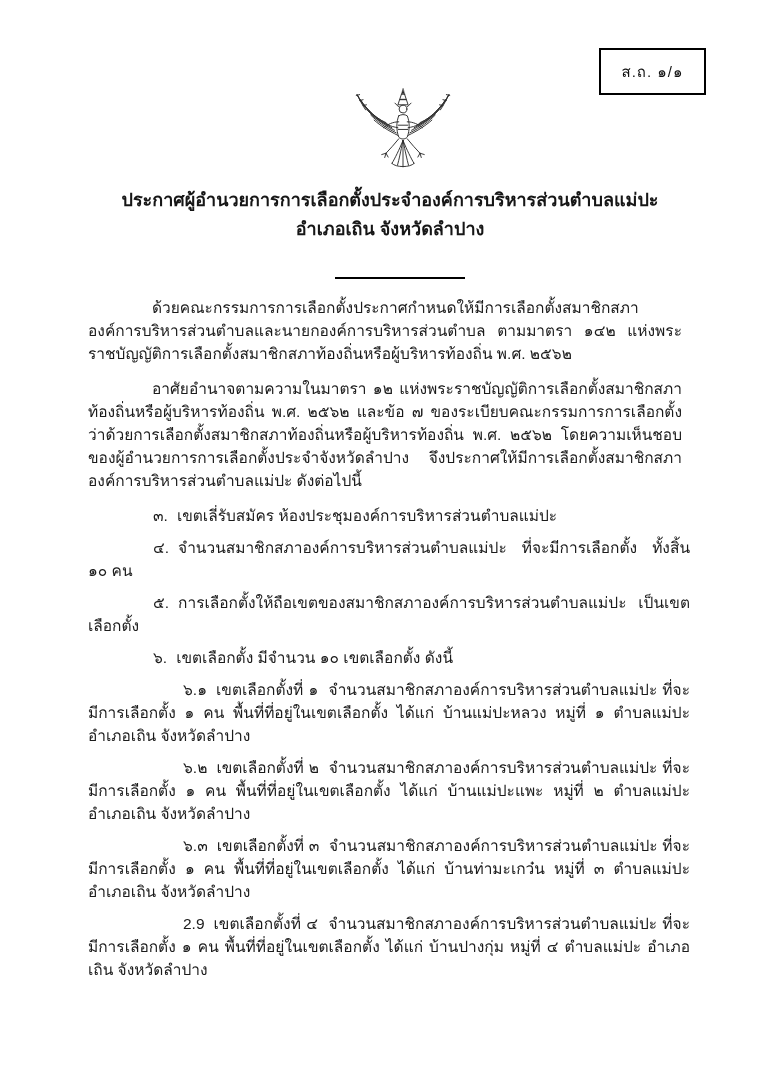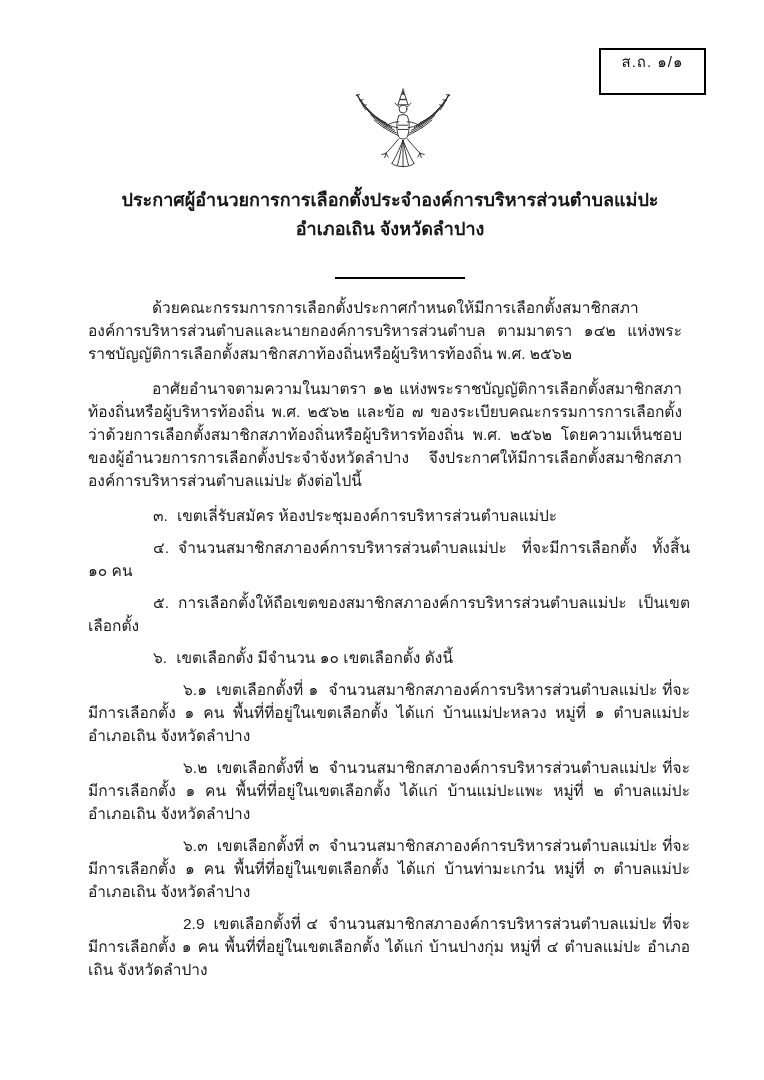--- a/index.html
+++ b/index.html
@@ -16,21 +16,21 @@
   }
 
   .form-code-box {
     position: absolute;
     left: 599px;
     top: 48px;
     width: 107px;
     height: 47px;
     border: 2px solid #000000;
     display: flex;
-    align-items: flex-start;
+    align-items: center;
     justify-content: center;
     font-size: 15px;
     color: #111111;
     letter-spacing: 1px;
   }
 
   .emblem {
     position: absolute;
     left: 352px;
     top: 81px;

